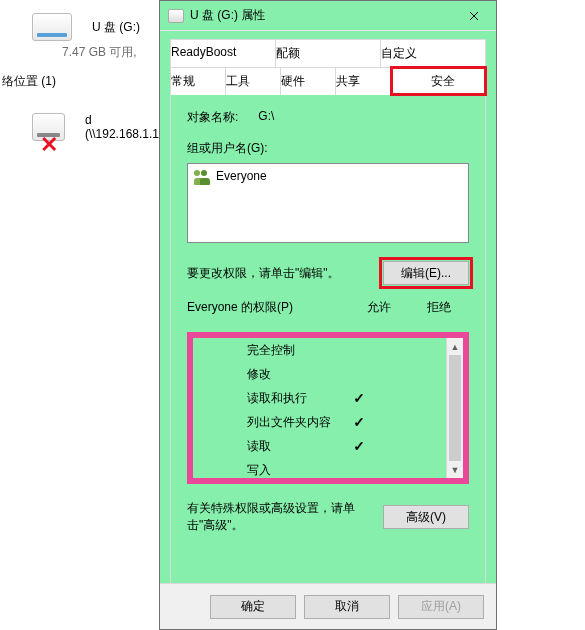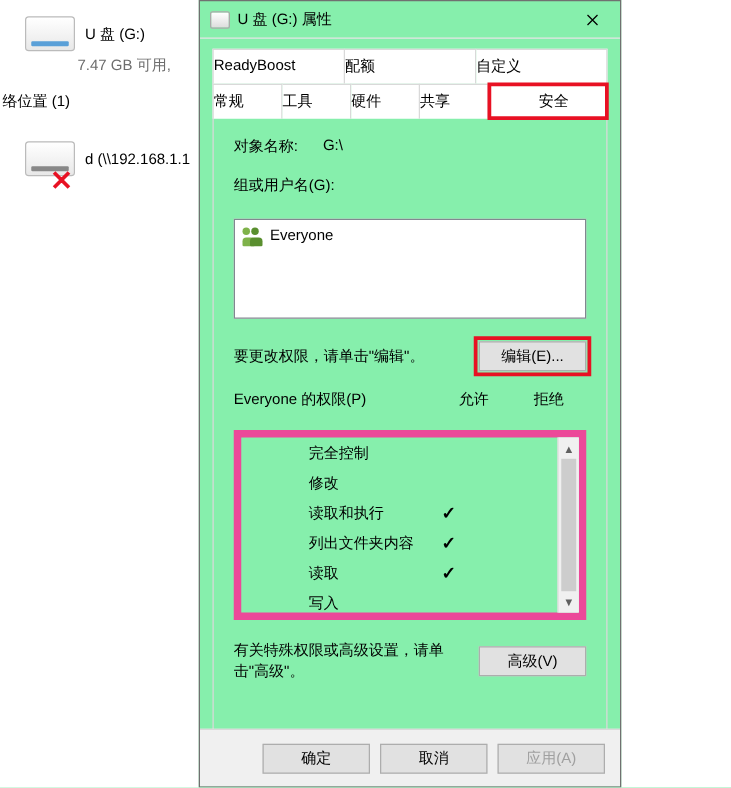--- a/index.html
+++ b/index.html
@@ -1,20 +1,20 @@
 <!DOCTYPE html>
 <html><head>
 <meta charset="utf-8">
 <style>
 * { box-sizing: border-box; margin: 0; padding: 0; font-family: "Microsoft YaHei", "Segoe UI", sans-serif; font-size: 12px; }
 body { background: #fff; width: 585px; height: 630px; overflow: hidden; position: relative; }
 
 
 .explorer { position: absolute; left: 0; top: 0; width: 159px; height: 630px; background: #fff; }
-.drive-row { display: flex; align-items: center; gap: 8px; padding: 6px 0 0 20px; height: 48px; }
+.drive-row { display: flex; align-items: center; gap: 20px; padding: 6px 0 0 32px; height: 48px; }
 .drive-icon { width: 40px; height: 28px; background: linear-gradient(#fff,#e8e8e8); border: 1px solid #bbb; border-radius: 3px; position: relative; }
 .drive-icon::after { content:""; position:absolute; bottom:3px; left:4px; right:4px; height:4px; background:#5aa0d8; border-radius:1px; }
 .drive-icon.net::after { background:#888; }
 .drive-label { color:#000; }
 .drive-sub { color:#6d6d6d; margin-left:62px; margin-top:-4px; }
 .section-label { color:#000; padding: 12px 0 4px 2px; }
 .red-x { position:absolute; left:40px; top:132px; color:#e81123; font-size:22px; font-weight:bold; }
 
 .dialog { position: absolute; left: 159px; top: 0; width: 338px; height: 630px; background:#86efac; border:1px solid #707070; }
 .titlebar { height: 30px; display:flex; align-items:center; padding:0 0 0 8px; border-bottom:1px solid #e5e5e5; }
@@ -27,21 +27,21 @@
 .tabrow { display:flex; }
 .tab { flex:1; text-align:left; padding:5px 0; border:1px solid #d9d9d9; background:#fff; color:#000; border-bottom:none; }
 .tabrow .tab + .tab { border-left:none; }
 .tabrow2 .tab { border-top:1px solid #d9d9d9; }
 .tab.active { background:#fff;padding-left:40px; }
 .tab.highlight { outline:3px solid #e81123; outline-offset:-2px; position:relative; z-index:2; }
 .tabbody { border:1px solid #d9d9d9; border-top:none; height: 510px; padding: 14px 16px; position:relative; }
 
 .row-inline { display:flex; gap: 20px; margin-bottom: 14px; }
 .label { color:#000; }
-.glabel { margin-bottom:18px; }
+.glabel { margin-bottom:6px; }
 .listbox { border:1px solid #828790; height:80px; background:#fff; padding:4px; overflow:auto; }
 .list-item { display:flex; align-items:flex-start; gap:6px; padding:1px 2px; }
 .users-icon { width:16px; height:16px; position:relative; }
 .users-icon .head { position:absolute; width:6px; height:6px; border-radius:50%; background:#7fb24a; top:1px; }
 .users-icon .h2 { left:7px; background:#5a8f2f; }
 .users-icon .body { position:absolute; bottom:0; width:10px; height:7px; border-radius:3px 3px 1px 1px; background:#7fb24a; }
 .users-icon .b2 { left:6px; background:#5a8f2f; }
 
 .hint-row { display:flex; align-items:center; justify-content:space-between; margin:18px 0 8px 0; }
 .btn { min-width:86px; height:24px; border:1px solid #adadad; background:#e1e1e1; color:#000; display:inline-flex; align-items:center; justify-content:center; padding:0 10px;text-align:right; }

